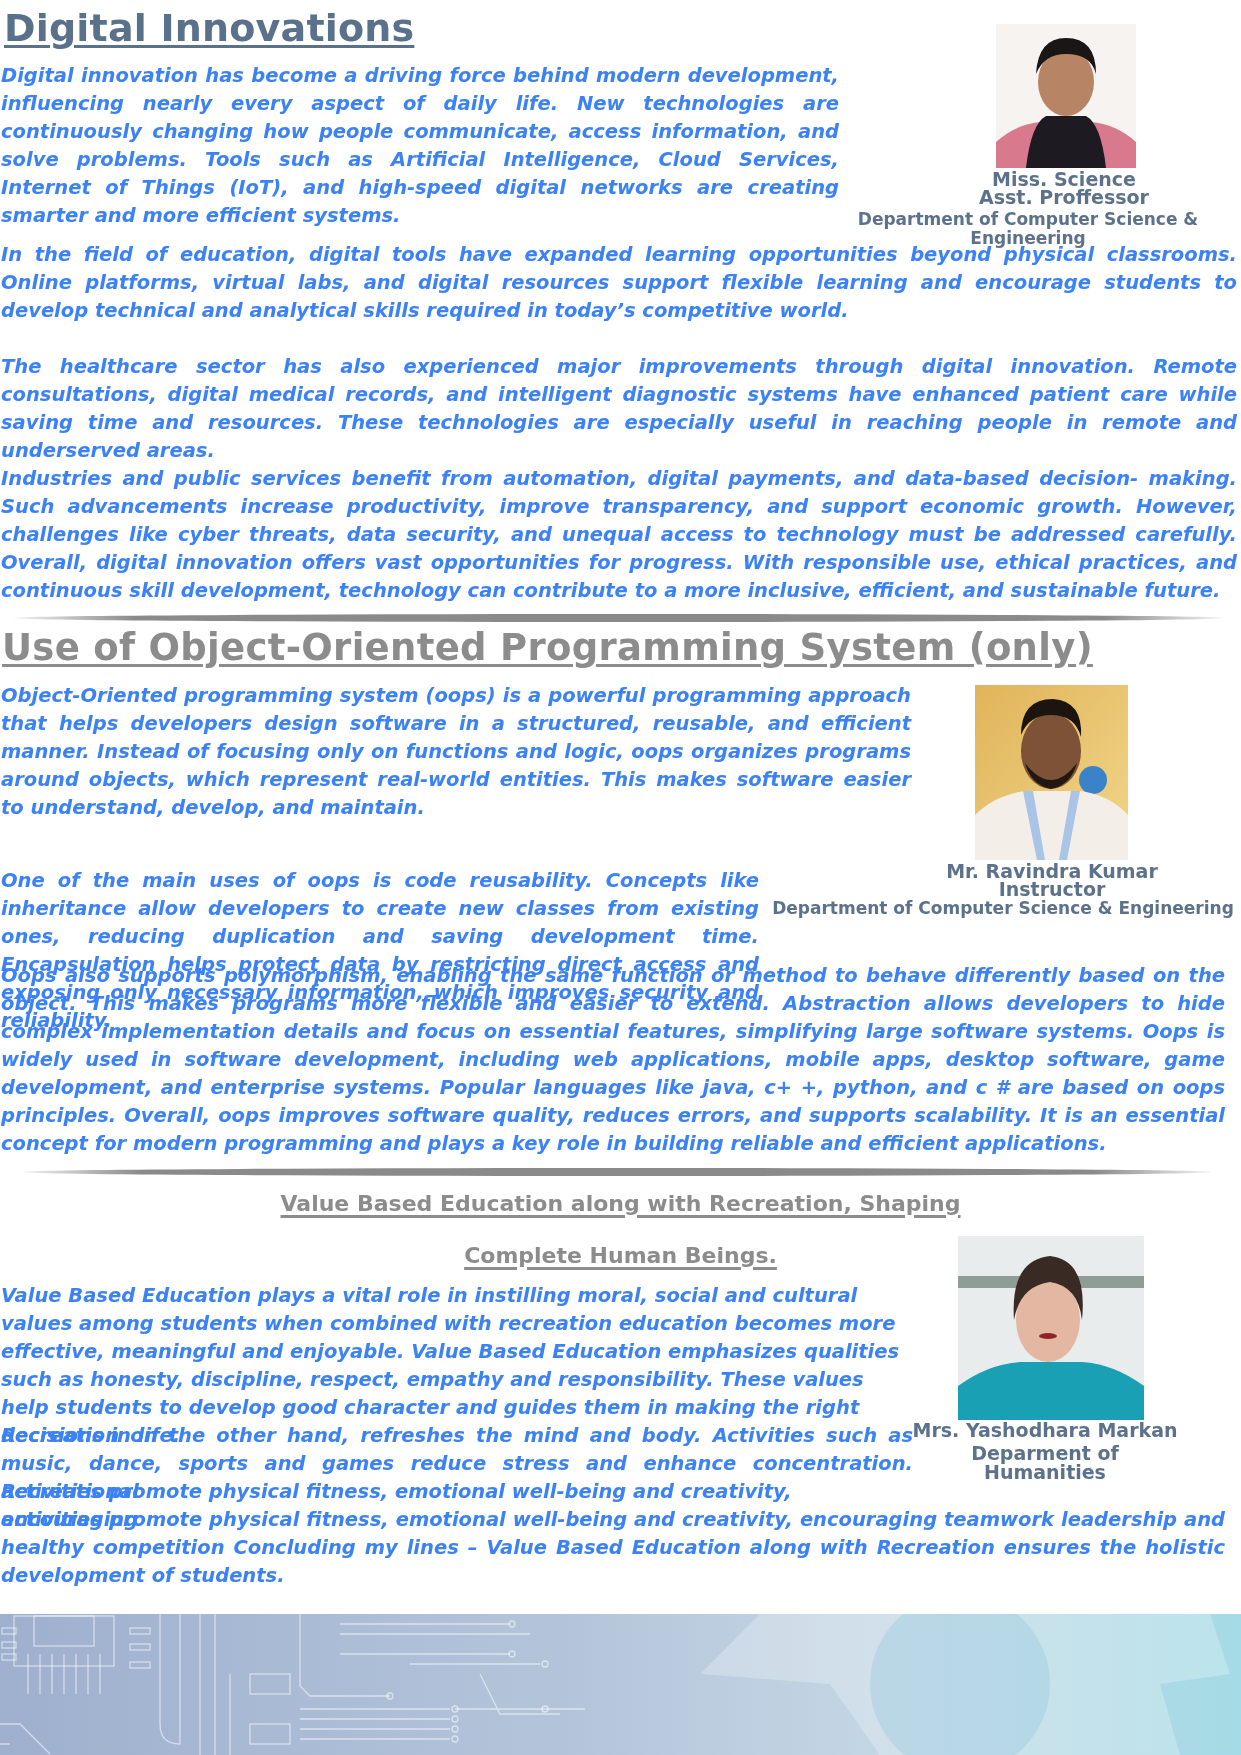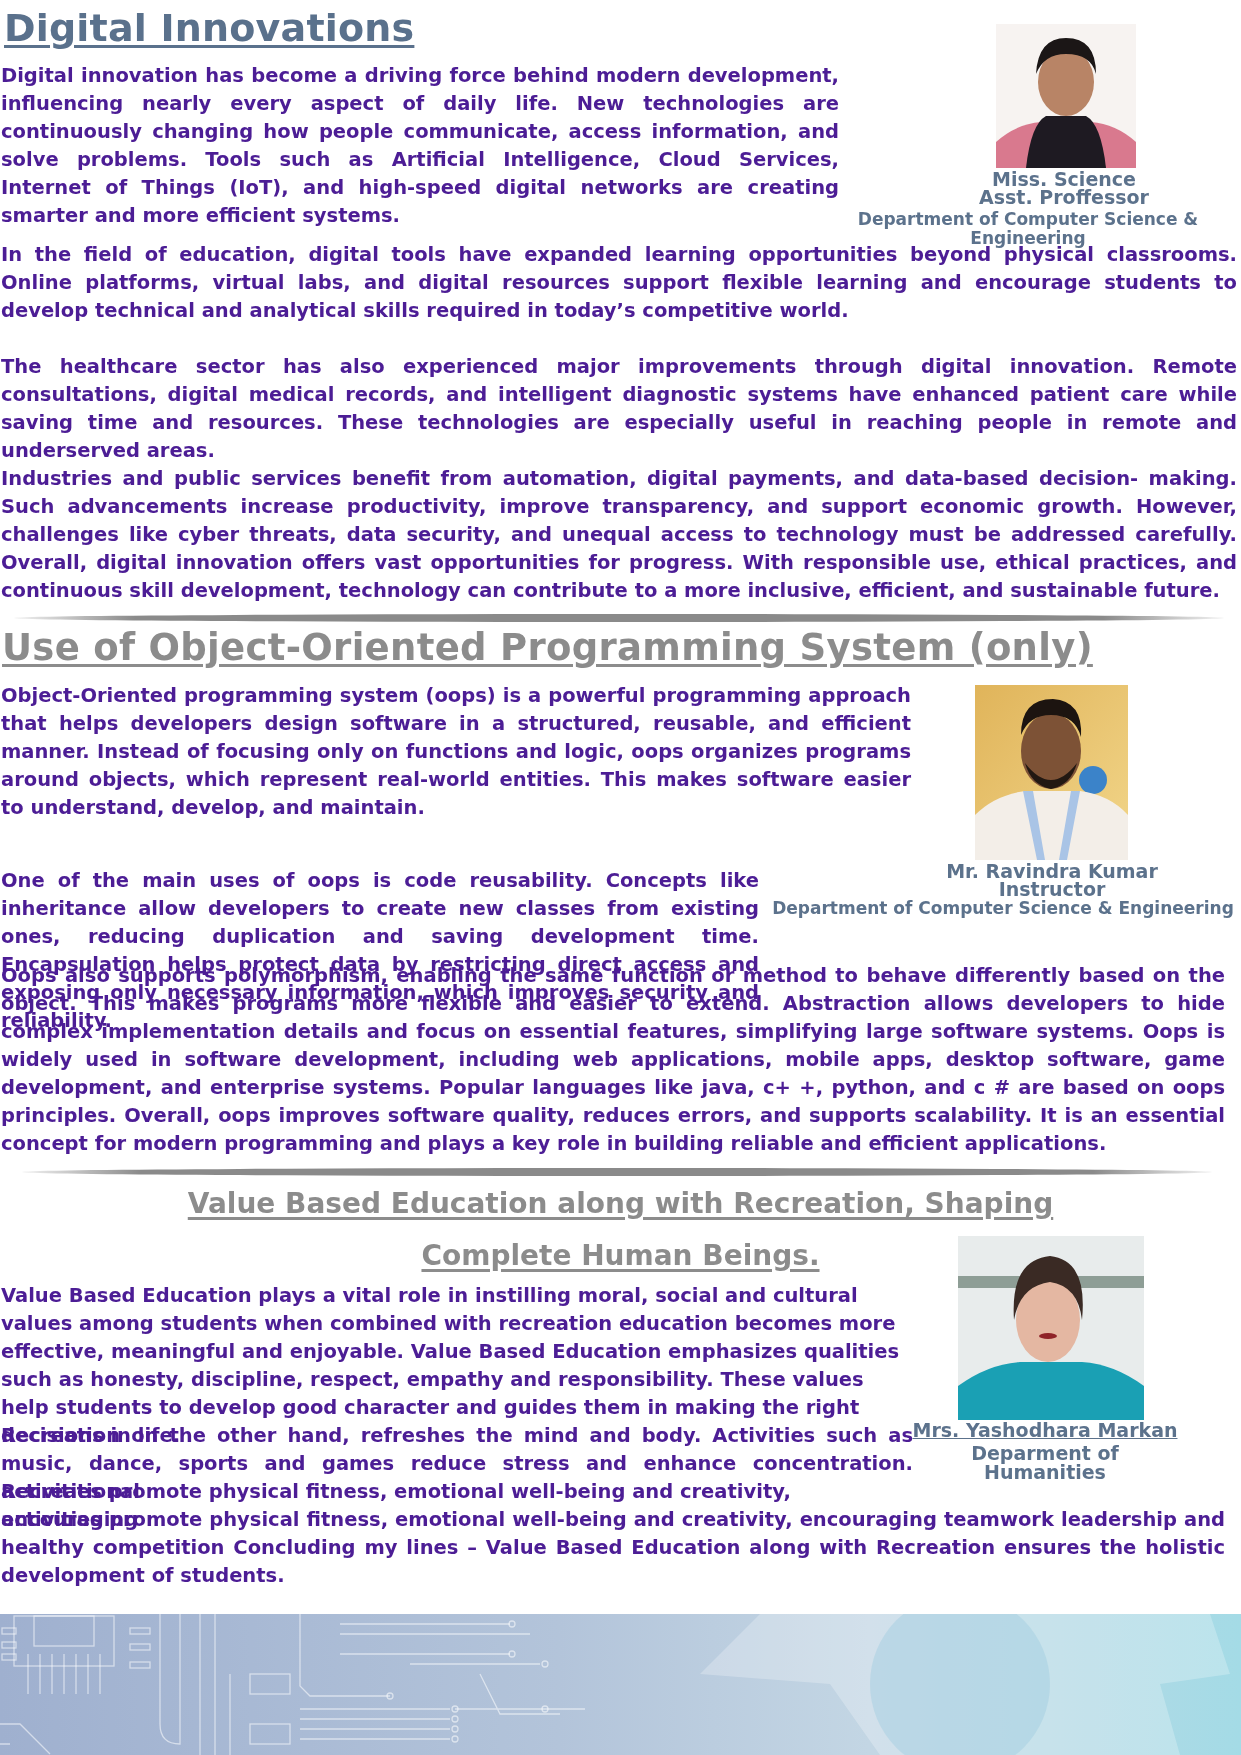--- a/index.html
+++ b/index.html
@@ -8,24 +8,24 @@
       font-family: "DejaVu Sans", sans-serif; color: #111;
     }
     .abs { position: absolute; }
     .heading {
       font-family: "DejaVu Sans", sans-serif; font-weight: bold;
       text-decoration: underline; text-decoration-thickness: 3px; text-underline-offset: 4px;
       margin: 0; white-space: nowrap; text-align: center;
     }
     .h1 { color: #5a718c; font-size: 38px; left: 4px; top: 6px; letter-spacing: 0.2px; }
     .h2 { color: #8c8c8c; font-size: 37px; left: 2px; top: 626px; letter-spacing: 0.3px; }
-    .h3 { color: #8c8c8c; font-size: 28px; text-align: center; left: 0; width: 1241px; white-space: normal; line-height: 52px; }
+    .h3 { color: #8c8c8c; font-size: 22px; text-align: center; left: 0; width: 1241px; white-space: normal; line-height: 52px; }
     .para {
       font-size: 19.5px; line-height: 28px; font-weight: bold; text-align: justify;
-      margin: 0; color: #4c1d95;
+      margin: 0; color: #3b82f6; font-style: italic;
     }
     .photo { overflow: hidden; }
     .caption { color: #5c728c; font-weight: bold; text-align: center; font-size: 19px; line-height: 19px; }
     .caption.small { font-size: 17px; }
     .divider {
       height: 8px; border-radius: 50%;
       background: linear-gradient(to right, rgba(128,128,128,0.1), #8a8a8a 10%, #8a8a8a 90%, rgba(128,128,128,0.1));
     }
     .footer { left: 0; top: 1614px; width: 1241px; height: 141px;
       background: linear-gradient(to right, #9fb0cf 0%, #b3c4da 45%, #c3d6e4 70%, #a4dbe6 100%); overflow: hidden; }
@@ -98,21 +98,21 @@
     <path d="M0 184 L0 150 Q30 128 62 126 L124 126 Q156 128 186 150 L186 184 Z" fill="#1aa0b4"></path>
     <ellipse cx="90" cy="84" rx="32" ry="42" fill="#e4b7a2"></ellipse>
     <path d="M56 84 Q52 24 92 20 Q130 24 124 84 Q120 50 92 46 Q62 50 56 84 Z" fill="#3a2a24"></path>
     <ellipse cx="90" cy="100" rx="9" ry="3" fill="#8f2328"></ellipse>
   </svg>
 </div>
 
 <p class="abs para" style="left:1px; top:1282px; width:912px; text-align:left;">Value Based Education plays a vital role in instilling moral, social and cultural values among students when combined with recreation education becomes more effective, meaningful and enjoyable. Value Based Education emphasizes qualities such as honesty, discipline, respect, empathy and responsibility. These values help students to develop good character and guides them in making the right decisions in life.</p>
 <p class="abs para" style="left:1px; top:1422px; width:912px; text-align-last:justify;">Recreation on the other hand, refreshes the mind and body. Activities such as music, dance, sports and games reduce stress and enhance concentration. Recreational</p>
 
-<div class="abs caption" style="left:912px; top:1421px; width:266px;text-decoration:underline;">Mrs. Yashodhara Markan</div>
+<div class="abs caption" style="left:912px; top:1421px; width:266px;">Mrs. Yashodhara Markan</div>
 <div class="abs caption" style="left:912px; top:1444px; width:266px;">Deparment of Humanities</div>
 
 <p class="abs para" style="left:1px; top:1478px; width:912px; text-align:left;">activities promote physical fitness, emotional well-being and creativity, encouraging</p>
 <p class="abs para" style="left:1px; top:1506px; width:1224px; text-align-last:left;">activities promote physical fitness, emotional well-being and creativity, encouraging teamwork leadership and healthy competition Concluding my lines – Value Based Education along with Recreation ensures the holistic development of students.</p>
 
 <div class="abs footer">
   <svg width="1241" height="141" viewBox="0 0 1241 141">
     <g fill="none" stroke="rgba(255,255,255,0.55)" stroke-width="1.3">
       <rect x="14" y="2" width="100" height="50"></rect>
       <rect x="34" y="2" width="60" height="30"></rect>

